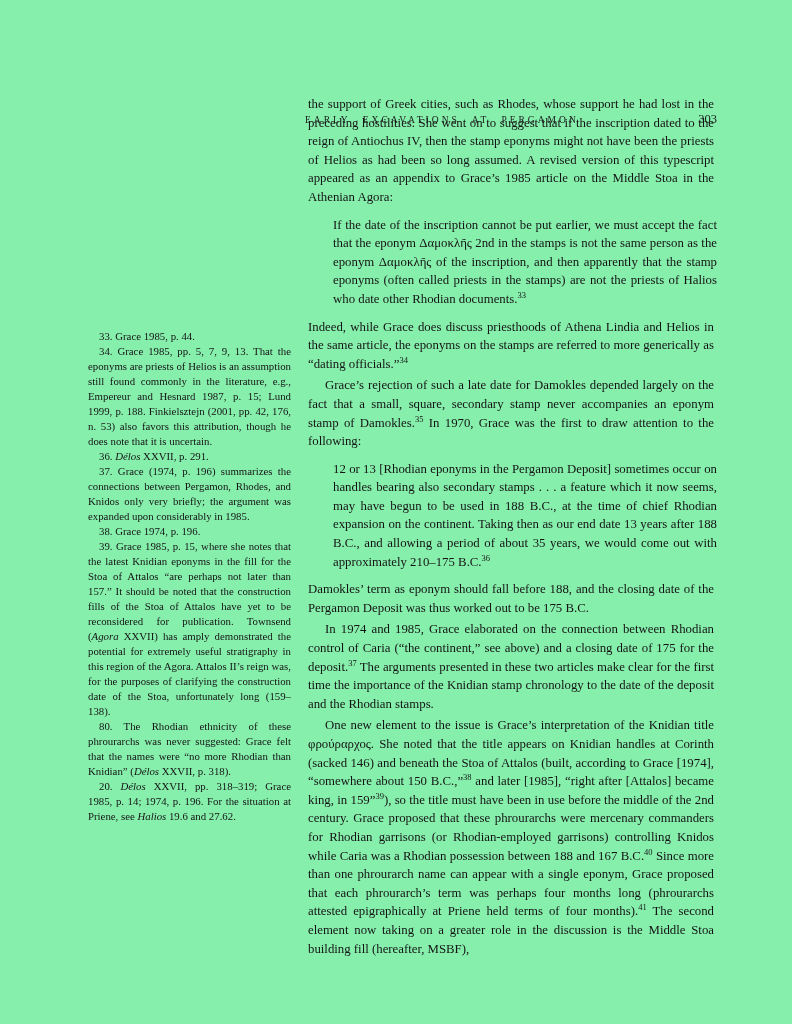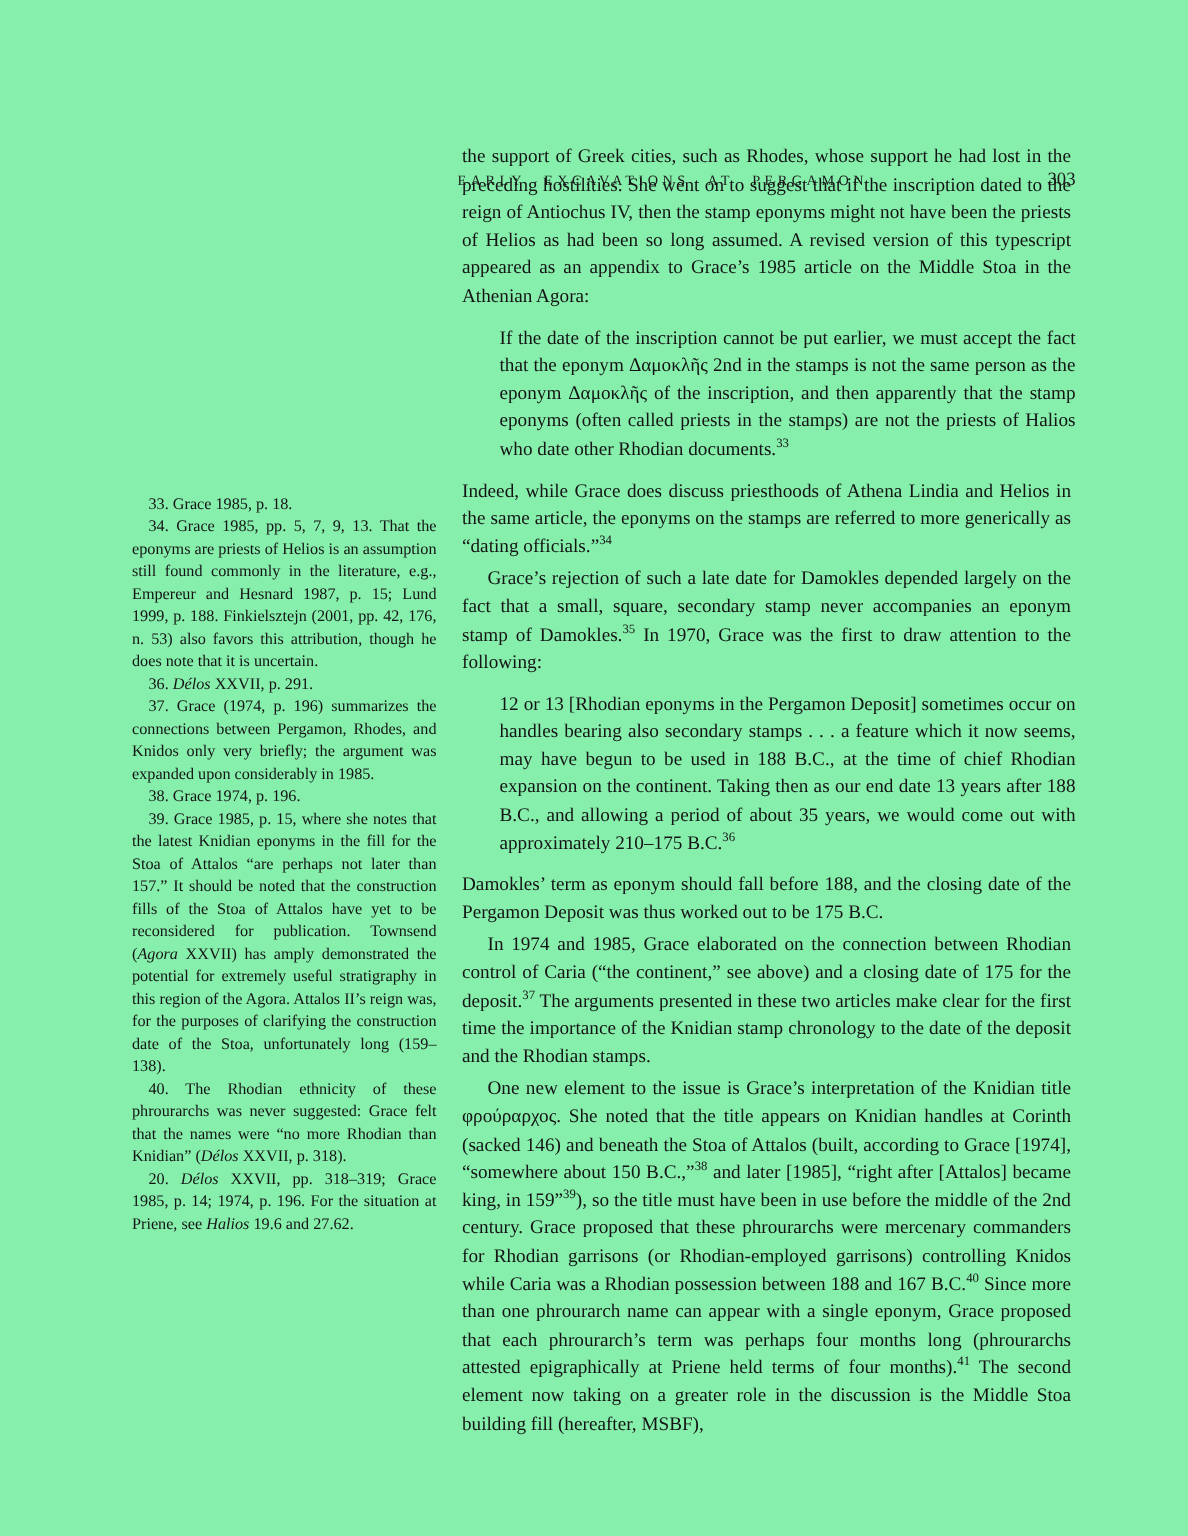--- a/index.html
+++ b/index.html
@@ -53,27 +53,27 @@
 </style>
 </head>
 <body>
 
 <div class="page">
   <div class="header">
     <span class="running-title">EARLY EXCAVATIONS AT PERGAMON</span>
     <span class="page-number">303</span>
   </div>
   <div class="footnotes">
-      <p><span>33. Grace 1985, p. 18.</span></p>
+      <p><span>33. Grace 1985, p. 44.</span></p>
       <p><span>34. Grace 1985, pp. 5, 7, 9, 13. That the eponyms are priests of Helios is an assumption still found commonly in the literature, e.g., Empereur and Hesnard 1987, p. 15; Lund 1999, p. 188. Finkielsztejn (2001, pp. 42, 176, n. 53) also favors this attribution, though he does note that it is uncertain.</span></p>
       <p><span>36. </span><span class="it">Délos</span><span> XXVII, p. 291.</span></p>
       <p><span>37. Grace (1974, p. 196) summarizes the connections between Pergamon, Rhodes, and Knidos only very briefly; the argument was expanded upon considerably in 1985.</span></p>
       <p><span>38. Grace 1974, p. 196.</span></p>
       <p><span>39. Grace 1985, p. 15, where she notes that the latest Knidian eponyms in the fill for the Stoa of Attalos “are perhaps not later than 157.” It should be noted that the construction fills of the Stoa of Attalos have yet to be reconsidered for publication. Townsend (</span><span class="it">Agora</span><span> XXVII) has amply demonstrated the potential for extremely useful stratigraphy in this region of the Agora. Attalos II’s reign was, for the purposes of clarifying the construction date of the Stoa, unfortunately long (159–138).</span></p>
-      <p><span>40. The Rhodian ethnicity of these phrourarchs was never suggested: Grace felt that the names were “no more Rhodian than Knidian” (</span><span class="it">Délos</span><span> XXVII, p. 318).</span></p>
+      <p><span>80. The Rhodian ethnicity of these phrourarchs was never suggested: Grace felt that the names were “no more Rhodian than Knidian” (</span><span class="it">Délos</span><span> XXVII, p. 318).</span></p>
       <p><span>20. </span><span class="it">Délos</span><span> XXVII, pp. 318–319; Grace 1985, p. 14; 1974, p. 196. For the situation at Priene, see </span><span class="it">Halios</span><span> 19.6 and 27.62.</span></p>
     </div>
   <div class="main-text">
       <p class="para"><span>the support of Greek cities, such as Rhodes, whose support he had lost in the preceding hostilities. She went on to suggest that if the inscription dated to the reign of Antiochus IV, then the stamp eponyms might not have been the priests of Helios as had been so long assumed. A revised version of this typescript appeared as an appendix to Grace’s 1985 article on the Middle Stoa in the Athenian Agora:</span></p>
       <p class="quote"><span>If the date of the inscription cannot be put earlier, we must accept the fact that the eponym Δαμοκλῆς 2nd in the stamps is not the same person as the eponym Δαμοκλῆς of the inscription, and then apparently that the stamp eponyms (often called priests in the stamps) are not the priests of Halios who date other Rhodian documents.</span><sup>33</sup></p>
       <p class="para"><span>Indeed, while Grace does discuss priesthoods of Athena Lindia and Helios in the same article, the eponyms on the stamps are referred to more generically as “dating officials.”</span><sup>34</sup></p>
       <p class="para indent"><span>Grace’s rejection of such a late date for Damokles depended largely on the fact that a small, square, secondary stamp never accompanies an eponym stamp of Damokles.</span><sup>35</sup><span> In 1970, Grace was the first to draw attention to the following:</span></p>
       <p class="quote"><span>12 or 13 [Rhodian eponyms in the Pergamon Deposit] sometimes occur on handles bearing also secondary stamps . . . a feature which it now seems, may have begun to be used in 188 B.C., at the time of chief Rhodian expansion on the continent. Taking then as our end date 13 years after 188 B.C., and allowing a period of about 35 years, we would come out with approximately 210–175 B.C.</span><sup>36</sup></p>
       <p class="para"><span>Damokles’ term as eponym should fall before 188, and the closing date of the Pergamon Deposit was thus worked out to be 175 B.C.</span></p>
       <p class="para indent"><span>In 1974 and 1985, Grace elaborated on the connection between Rhodian control of Caria (“the continent,” see above) and a closing date of 175 for the deposit.</span><sup>37</sup><span> The arguments presented in these two articles make clear for the first time the importance of the Knidian stamp chronology to the date of the deposit and the Rhodian stamps.</span></p>

